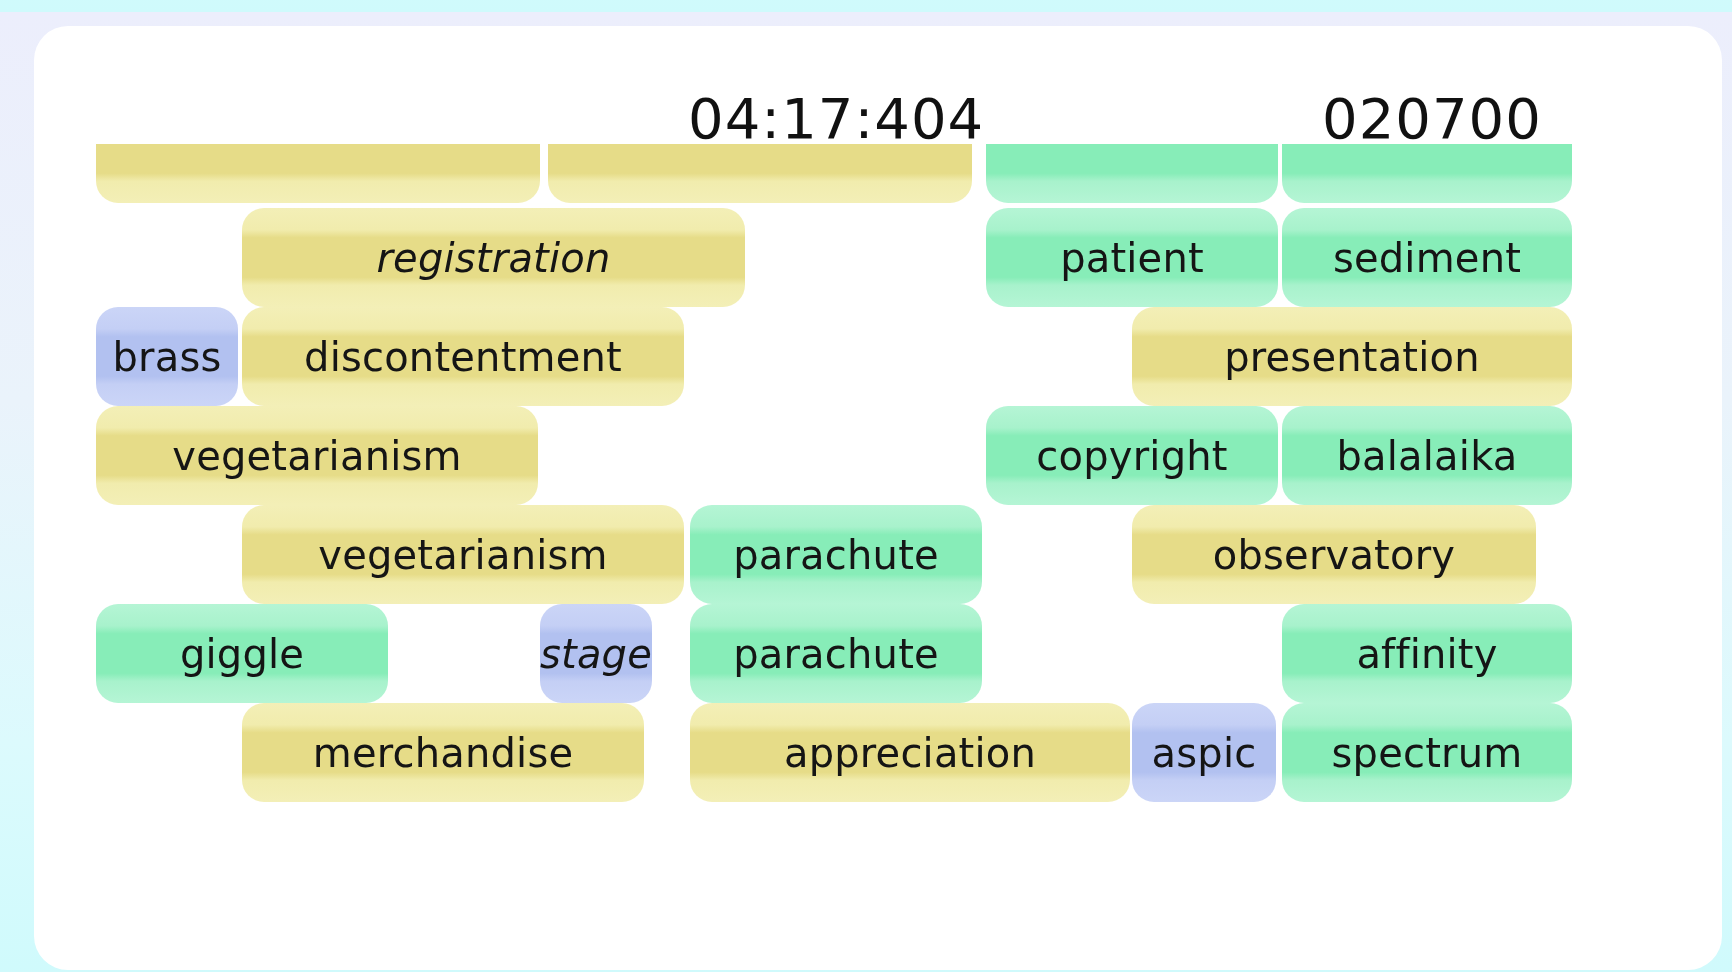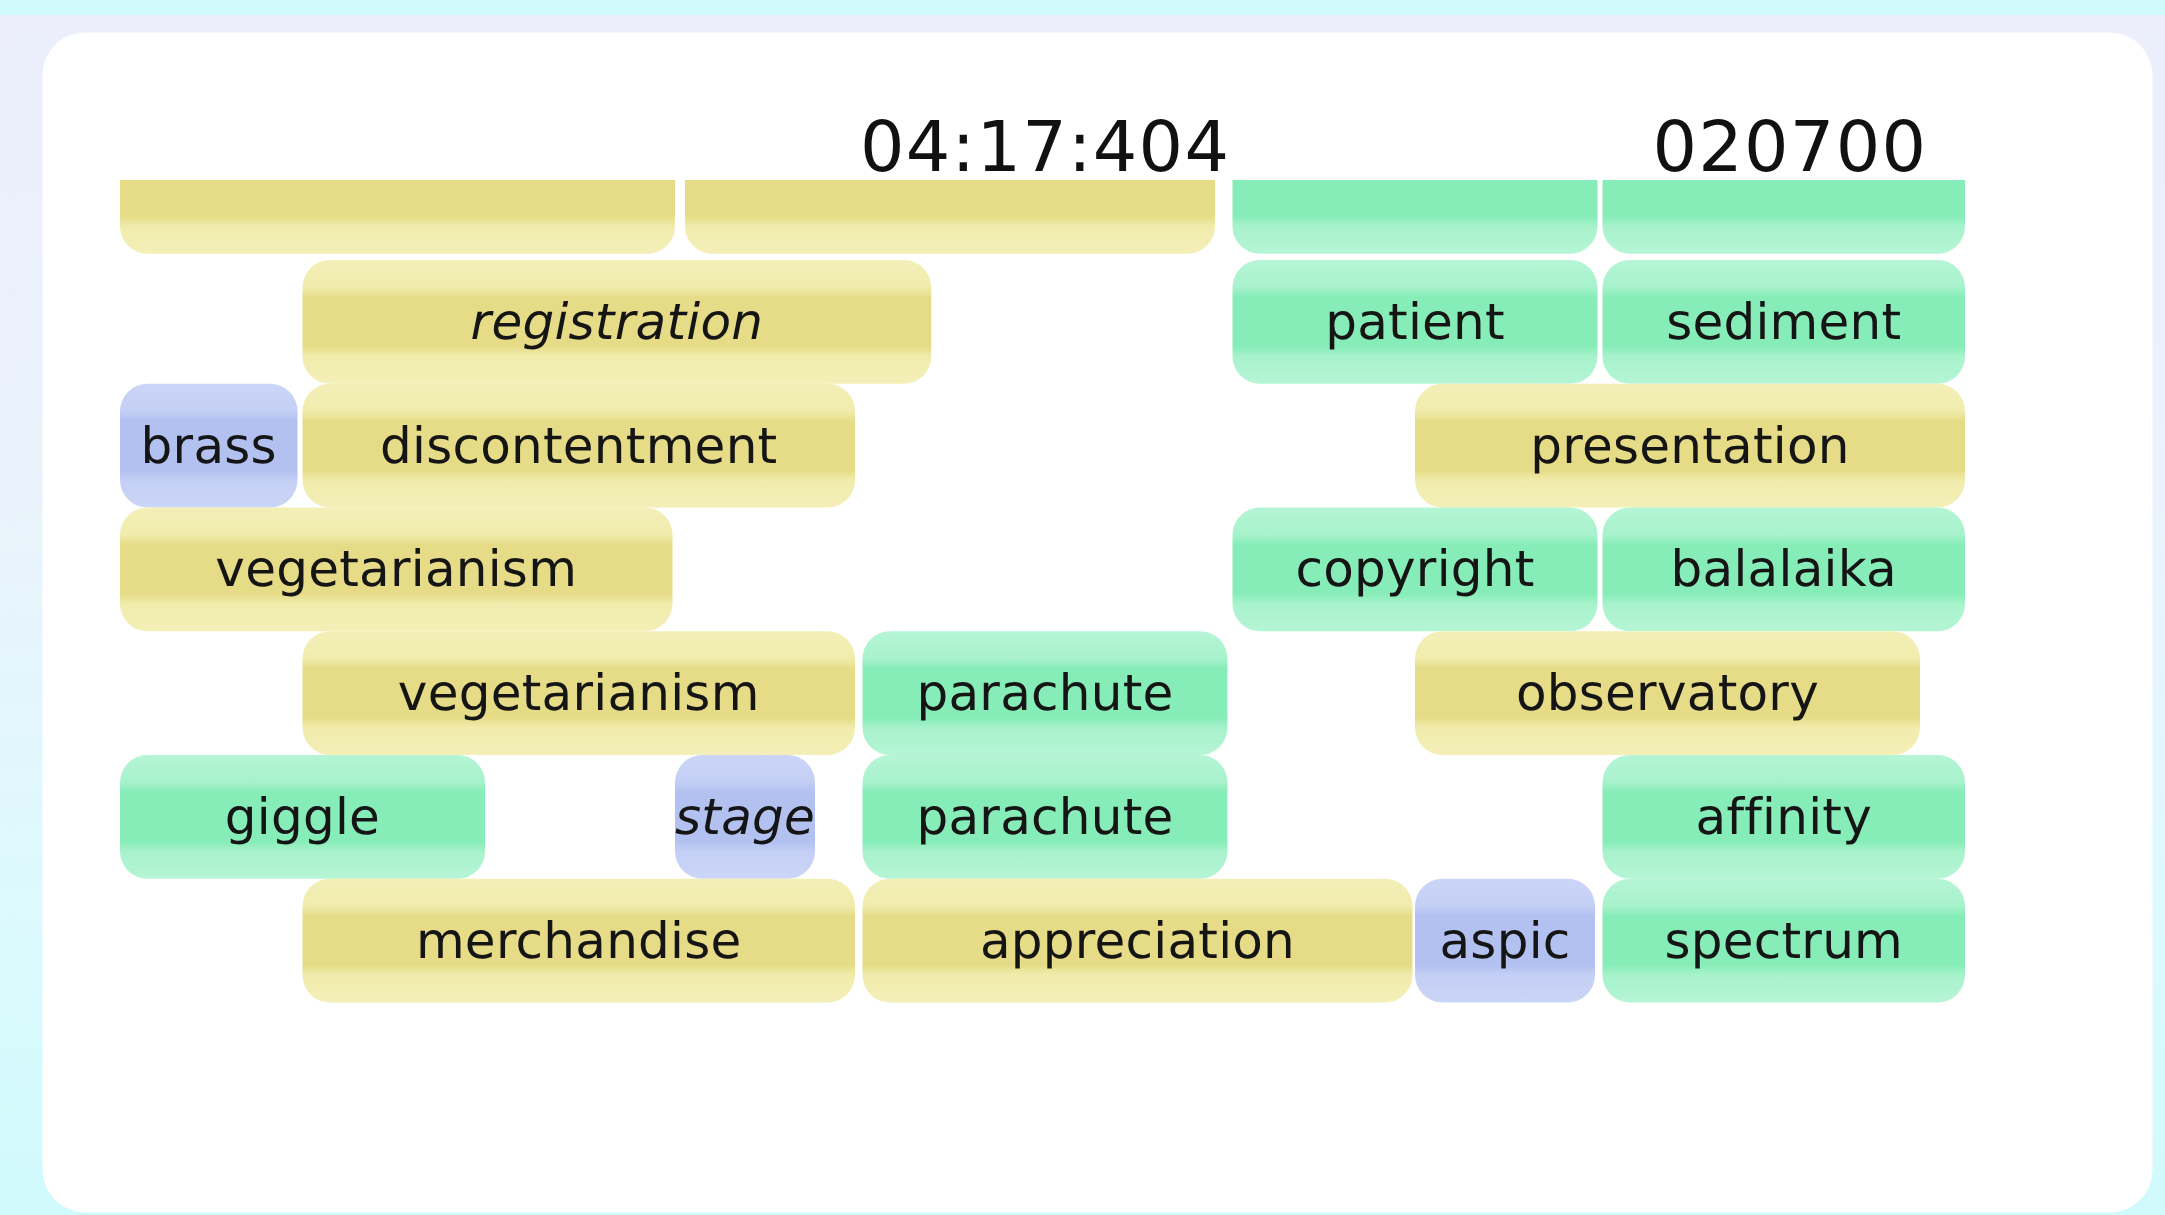--- a/index.html
+++ b/index.html
@@ -144,20 +144,20 @@
         <div class="pill green" style="left: 620px; width: 292px;">parachute</div>
         <div class="pill yellow" style="left: 1062px; width: 404px;">observatory</div>
       </div>
       <div class="row" style="top: 436px;">
         <div class="pill green" style="left: 26px; width: 292px;">giggle</div>
         <div class="pill blue" style="left: 470px; width: 112px; font-style: italic;">stage</div>
         <div class="pill green" style="left: 620px; width: 292px;">parachute</div>
         <div class="pill green" style="left: 1212px; width: 290px;">affinity</div>
       </div>
       <div class="row" style="top: 535px;">
-        <div class="pill yellow" style="left: 172px; width: 442px;">merchandise</div>
+        <div class="pill yellow" style="left: 172px; width: 402px;">merchandise</div>
         <div class="pill yellow" style="left: 620px; width: 440px;">appreciation</div>
         <div class="pill blue" style="left: 1062px; width: 144px;">aspic</div>
         <div class="pill green" style="left: 1212px; width: 290px;">spectrum</div>
       </div>
     </div>
 
 </div>
 
 </body></html>

